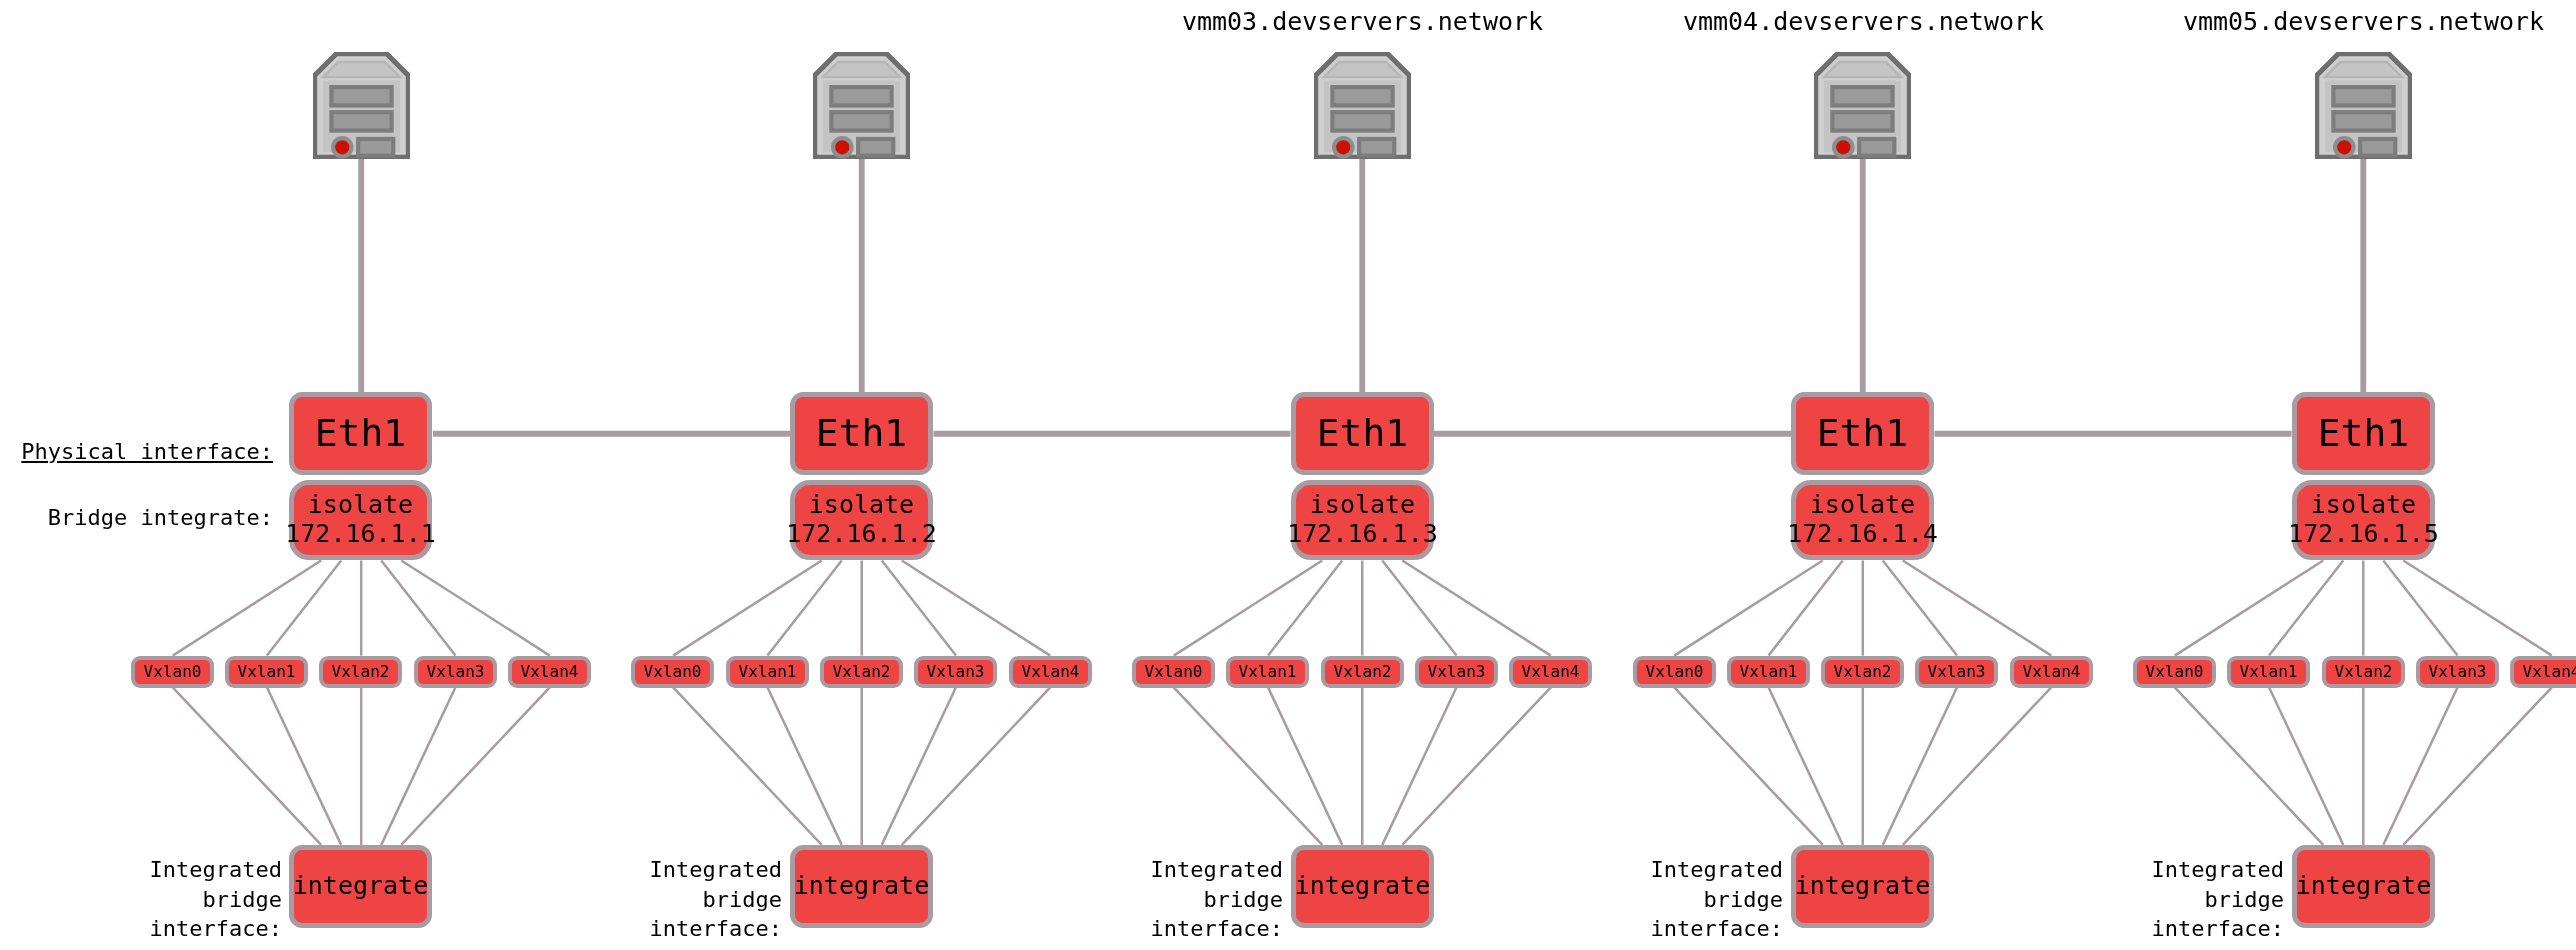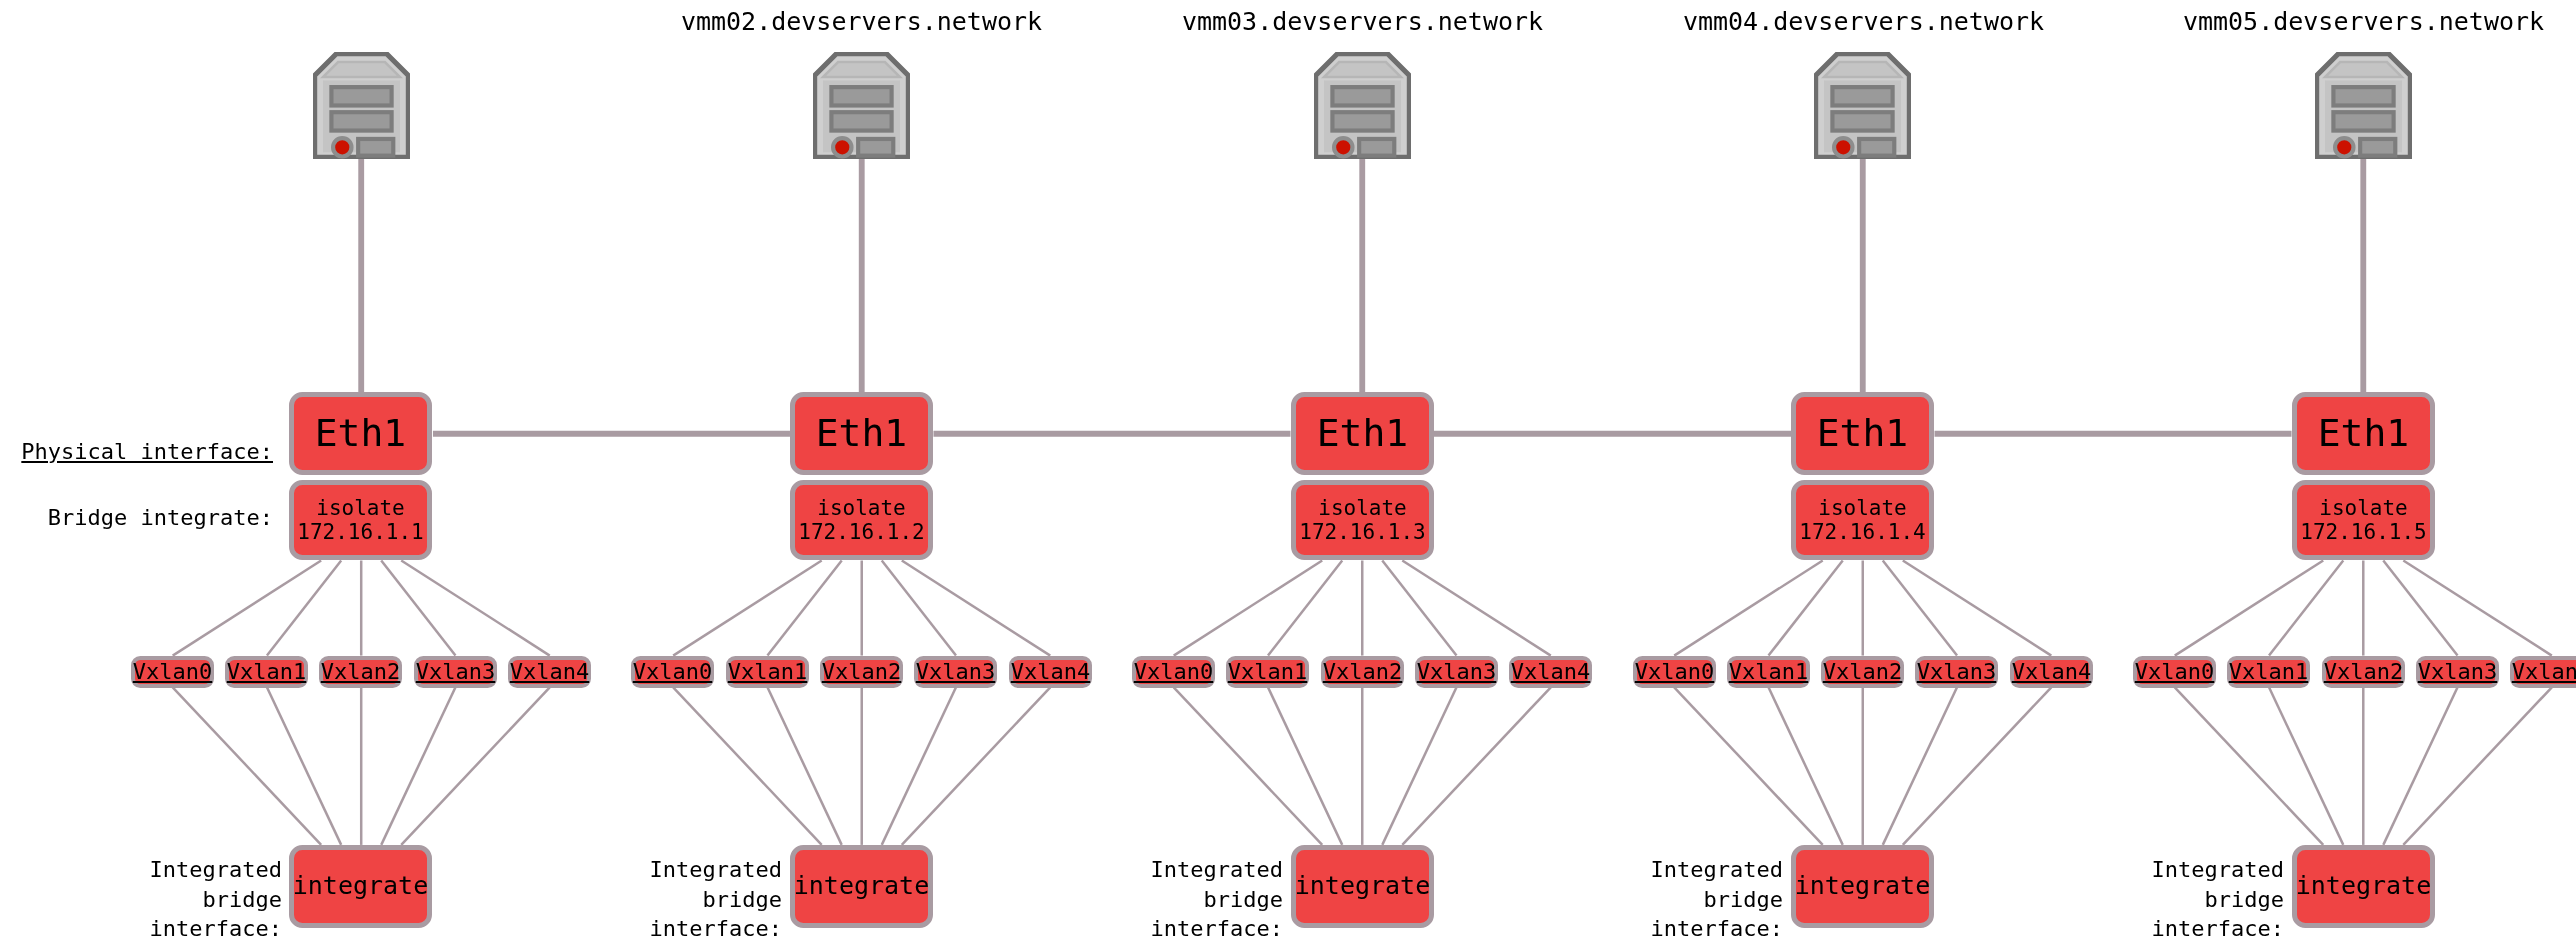--- a/index.html
+++ b/index.html
@@ -62,27 +62,27 @@
     justify-content: center;
     color: #000000;
     font-family: "DejaVu Sans Mono", "Liberation Mono", monospace;
     line-height: 1.15;
     white-space: nowrap;
   }
   .node.eth {
     font-size: 38px;
   }
   .node.isolate {
-    font-size: 21px;
+    font-size: 25px;
+    border-radius: 20px;
   }
   .node.vxlan {
     border-width: 4.2px;
     border-radius: 9.2px;
-    font-size: 22px;
-    text-decoration: underline;
+    font-size: 16px;
   }
   .node.integrate {
     font-size: 25px;
   }
 
   
   .row-label {
     position: absolute;
     text-align: right;
     font-size: 22px;
@@ -194,21 +194,20 @@
       </div>
       <div class="node vxlan" style="left: 508px; top: 656px; width: 83px; height: 32px;">
         <span>Vxlan4</span>
       </div>
       <div class="node integrate" style="left: 289px; top: 845px; width: 143px; height: 83px;">
         <span>integrate</span>
       </div>
       <div class="row-label multiline" style="left: 73px; top: 848px; width: 209px;">Integrated
 bridge
 interface:</div>
-      <div class="host-title" style="left: 611px; top: 6.7px; width: 501px;">vmm02.devservers.network</div>
       <div class="server-icon" style="left: 813px; top: 52px; width: 97px; height: 107px;"><svg width="97" height="107" viewBox="0 0 116 128">
           <path d="M28 2 L88 2 L114 28 L114 126 L2 126 L2 28 Z" fill="#cfcfcf" stroke="#6e6e6e" stroke-width="6"></path>
           <path d="M30 12 L86 12 L104 30 L12 30 Z" fill="#c4c4c4" stroke="#b6b6b6" stroke-width="3"></path>
           <rect x="12" y="34" width="92" height="86" fill="#c4c4c4"></rect>
           <rect x="22" y="42" width="72" height="22" fill="#9a9a9a" stroke="#7d7d7d" stroke-width="5"></rect>
           <rect x="22" y="72" width="72" height="22" fill="#9a9a9a" stroke="#7d7d7d" stroke-width="5"></rect>
           <circle cx="35" cy="114" r="11" fill="#cc1100" stroke="#8d8d8d" stroke-width="5"></circle>
           <rect x="54" y="104" width="42" height="20" fill="#9a9a9a" stroke="#7d7d7d" stroke-width="5"></rect>
         </svg></div>
       <div class="node eth" style="left: 790px; top: 392px; width: 143px; height: 83px;">

